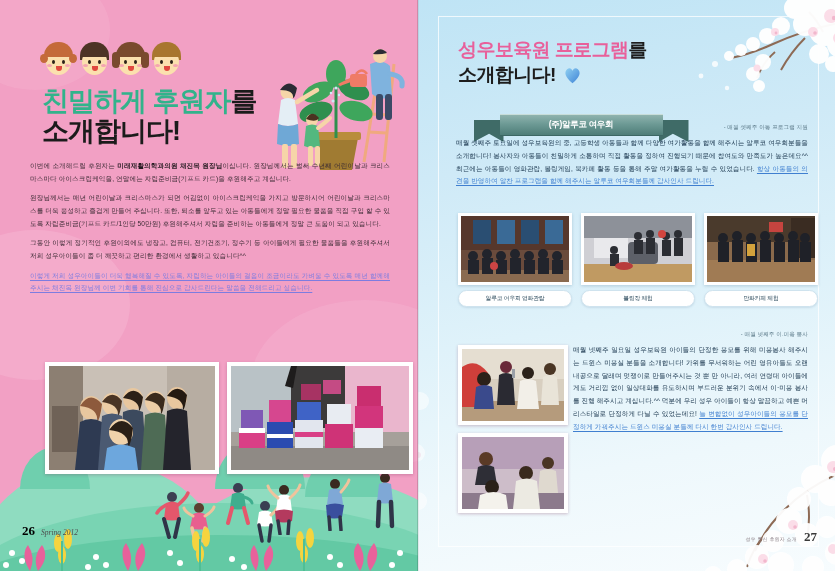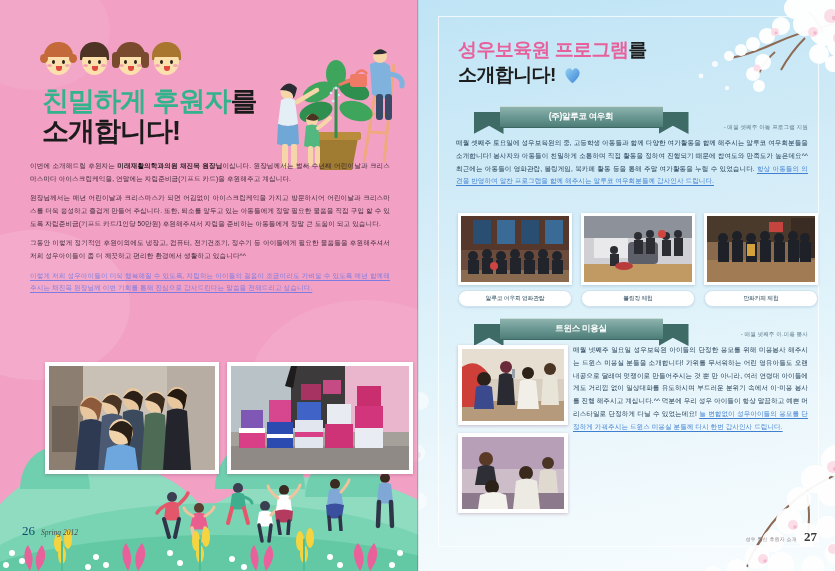--- a/index.html
+++ b/index.html
@@ -46,39 +46,39 @@
   .photos-left{position:absolute;left:45px;top:362px;display:flex;gap:8px;z-index:7;}
   .ph{background:#fff;padding:4px;box-shadow:0 1px 3px rgba(120,50,90,.3);}
   .ph .inner{position:relative;overflow:hidden;}
 
   
   .park{position:absolute;left:0;bottom:0;width:418px;height:128px;z-index:4;overflow:hidden;}
   .hill{position:absolute;border-radius:50% 50% 0 0 / 100% 100% 0 0;}
   .bush{position:absolute;border-radius:50% 50% 0 0 / 100% 100% 0 0;}
 
   .pgnum-left{position:absolute;left:22px;bottom:32px;z-index:20;display:flex;align-items:baseline;gap:6px;}
-  .pgnum-left .n{font-family:"Liberation Serif",serif;font-size:13px;color:#0c4a6e;font-weight:normal;}
+  .pgnum-left .n{font-family:"Liberation Serif",serif;font-size:13px;color:#000000;font-weight:bold;}
   .pgnum-left .s{font-family:"Liberation Serif",serif;font-size:7.5px;color:#4d4d4d;font-style:italic;}
 
   .person{position:absolute;}
 
   
   .page-right{position:relative;width:417px;height:571px;overflow:hidden;
     background:linear-gradient(170deg,#bfe4f5 0%,#cfeaf7 28%,#dff2fa 55%,#eef8fc 78%,#f7fcfe 100%);}
   .pr-frame{position:absolute;left:20px;top:16px;right:16px;bottom:24px;border:1px solid rgba(255,255,255,.75);}
 
   .sakura{position:absolute;pointer-events:none;}
 
   .headline-r{position:absolute;left:40px;top:38px;z-index:8;line-height:1.3;}
   .headline-r .rl{font-size:19px;font-weight:bold;letter-spacing:-.6px;}
   .hr-pink{color:#e8609b;}
   .hr-black{color:#1d1d1d;}
   .heart{display:inline-block;width:19px;height:17px;position:relative;top:3px;margin-left:3px;}
 
-  .ribbon{position:relative;width:215px;height:30px;margin:8px auto;}
+  .ribbon{position:relative;width:215px;height:30px;margin:16px auto;}
   .ribbon .band{position:absolute;left:26px;right:26px;top:2px;height:22px;
     background:linear-gradient(180deg,#8fb3ae 0%,#6d9a95 45%,#4e7d78 100%);
     border-top:1px solid #c8ddd9;border-bottom:1px solid #3c6764;
     display:flex;align-items:center;justify-content:center;}
   .ribbon .band span{color:#fff;font-size:8.5px;font-weight:bold;letter-spacing:-.3px;}
   .ribbon .tail{position:absolute;top:8px;width:30px;height:22px;background:#3f6b67;}
   .ribbon .tail.l{left:0;clip-path:polygon(0 0,100% 0,100% 100%,52% 62%,0 100%);}
   .ribbon .tail.r{right:0;clip-path:polygon(0 0,100% 0,100% 100%,48% 62%,0 100%);}
 
   .sec-wrap{position:absolute;z-index:9;}
@@ -628,29 +628,20 @@
                 <rect x="93" y="26" width="11" height="20"></rect>
             </g>
             <rect x="62" y="6" width="14" height="10" fill="#c6443f"></rect>
             <rect x="40" y="28" width="8" height="12" fill="#d4a23c"></rect>
           </svg>
         </div>
         <div class="cap-pill">만화카페 체험</div>
       </div>
     </div>
 
-    <div class="sec-wrap" style="left:38px;top:308px;width:250px;">
-      <div class="ribbon">
-        <div class="tail l"></div>
-          <div class="tail r"></div>
-        <div class="band">
-            <span>트윈스 미용실</span>
-          </div>
-      </div>
-    </div>
 
     <div class="sec-wrap" style="left:155px;top:331px;width:235px;">
       <div class="sub-note">- 매월 넷째주 이.미용 봉사</div>
       <div class="para-r" style="margin-top:5px;">
         <span>매월 넷째주 일요일 성우보육원 아이들의 단정한 용모를 위해 미용봉사 해주시는 트윈스 미용실 분들을 소개합니다! 가위를 무서워하는 어린 영유아들도 오랜 내공으로 달래며 멋쟁이로 만들어주시는 것 뿐 만 아니라, 여러 연령대 아이들에게도 거리낌 없이 일상대화를 유도하시며 부드러운 분위기 속에서 이·미용 봉사를 진행 해주시고 계십니다.^^ 덕분에 우리 성우 아이들이 항상 말끔하고 예쁜 머리스타일로 단정하게 다닐 수 있었는데요!</span>
         <span class="blue">늘 변함없이 성우아이들의 용모를 단정하게 가꿔주시는 트윈스 미용실 분들께 다시 한번 감사인사 드립니다.</span>
       </div>
     </div>
 
     <div class="sec-wrap" style="left:40px;top:345px;">

